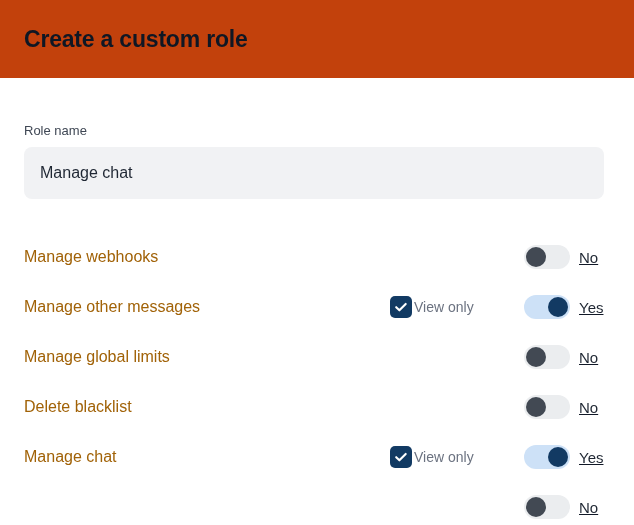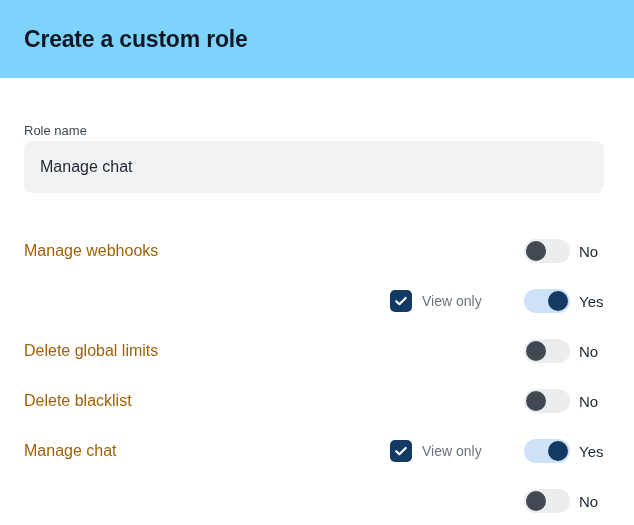--- a/index.html
+++ b/index.html
@@ -13,21 +13,21 @@
     background: #ffffff;
     font-family: "Liberation Sans", sans-serif;
     color: #111827;
     overflow: hidden;
     position: relative;
   }
 
   
   .header {
     height: 78px;
-    background: #7dd3fc;
+    background: #c2410c;
     display: flex;
     align-items: center;
     padding: 0 24px;
     box-sizing: border-box;
   }
   .header-title {
     font-size: 23px;
     font-weight: bold;
     color: #0f1724;
     letter-spacing: -0.2px;
@@ -36,21 +36,21 @@
 
   
   .form-area {
     padding: 0 24px;
     box-sizing: border-box;
   }
   .field-label {
     font-size: 13px;
     color: #3f4754;
     margin-top: 46px;
-    margin-bottom: 4px;
+    margin-bottom: 10px;
     line-height: 1;
   }
   .role-input {
     width: 580px;
     height: 52px;
     background: #f1f2f4;
     border: none;
     border-radius: 8px;
     box-sizing: border-box;
     padding: 0 16px;
@@ -80,21 +80,21 @@
     flex: 1 1 auto;
     white-space: nowrap;
   }
 
   
   .viewonly {
     position: absolute;
     left: 366px;
     display: flex;
     align-items: center;
-    gap: 10px;
+    gap: 2px;
   }
   .checkbox {
     width: 22px;
     height: 22px;
     border-radius: 5px;
     background: #123a63;
     display: flex;
     align-items: center;
     justify-content: center;
     flex: none;
@@ -107,20 +107,21 @@
     white-space: nowrap;
   }
 
   
   .toggle-wrap {
     position: absolute;
     left: 500px;
     display: flex;
     align-items: center;
     gap: 9px;
+    text-decoration: underline;
   }
   .toggle {
     width: 46px;
     height: 24px;
     border-radius: 12px;
     position: relative;
     flex: none;
   }
   .toggle .knob {
     position: absolute;
@@ -166,37 +167,38 @@
     <div class="perm-row">
       <div class="perm-label">Manage webhooks</div>
       <div class="toggle-wrap">
         <div class="toggle off">
           <div class="knob"></div>
         </div>
         <span class="toggle-state">No</span>
       </div>
     </div>
     <div class="perm-row">
+      <div class="perm-label">Manage other messages</div>
       <div class="viewonly">
         <div class="checkbox">
           <svg width="14" height="14" viewBox="0 0 14 14">
             <path d="M2.2 7.2 L5.4 10.3 L11.7 3.9" stroke="#ffffff" stroke-width="2.1" fill="none" stroke-linecap="round" stroke-linejoin="round"></path>
           </svg>
         </div>
         <span class="viewonly-label">View only</span>
       </div>
       <div class="toggle-wrap">
         <div class="toggle on">
           <div class="knob"></div>
         </div>
         <span class="toggle-state">Yes</span>
       </div>
     </div>
     <div class="perm-row">
-      <div class="perm-label">Delete global limits</div>
+      <div class="perm-label">Manage global limits</div>
       <div class="toggle-wrap">
         <div class="toggle off">
           <div class="knob"></div>
         </div>
         <span class="toggle-state">No</span>
       </div>
     </div>
     <div class="perm-row">
       <div class="perm-label">Delete blacklist</div>
       <div class="toggle-wrap">

